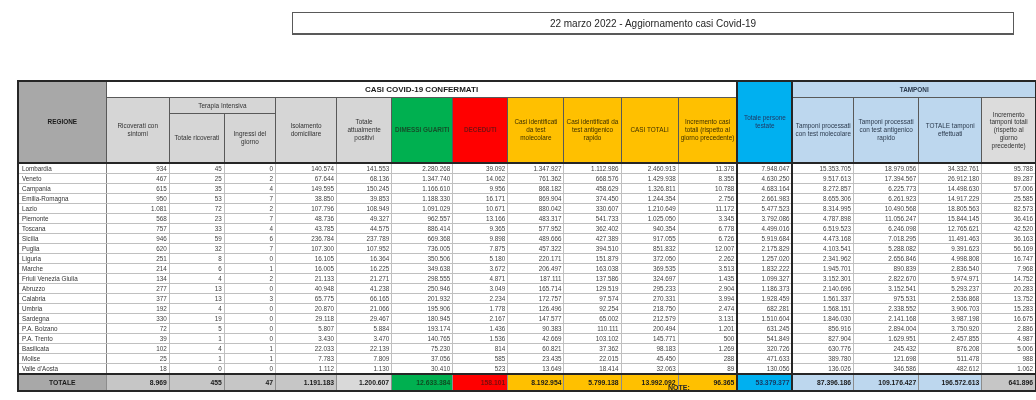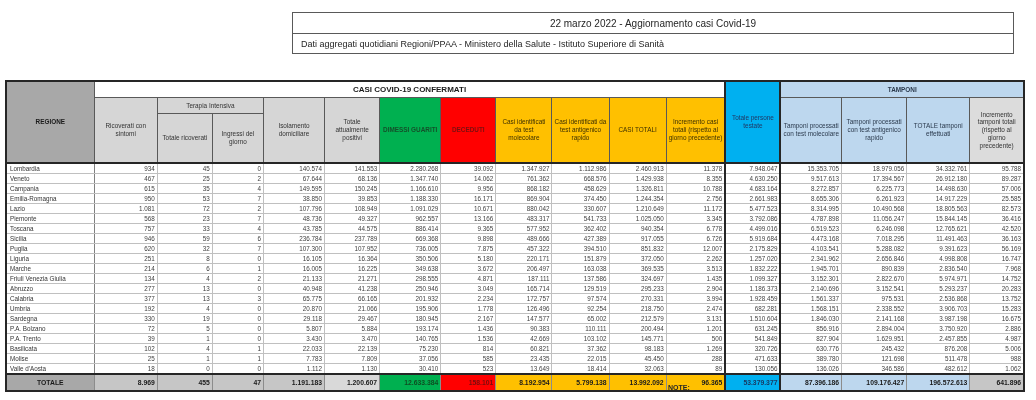--- a/index.html
+++ b/index.html
@@ -14,21 +14,21 @@
   }
   .title-box .row1 {
     text-align:center; font-size:10px; padding:5px 8px 4px 8px;
     border-bottom:1px solid #595959; color:#262626;
   }
   .title-box .row2 {
     text-align:left; font-size:9px; padding:5px 8px 4px 8px; color:#262626;
   }
   
   table.covid {
-    position:absolute; left:5px; top:80px; width:1020px;
+    position:absolute; left:17px; top:80px; width:1020px;
     border-collapse:collapse; table-layout:fixed;
     border:2px solid #262626;
   }
   th, td { overflow:hidden; }
   thead th {
     border:1px solid #595959; font-weight:normal; text-align:center;
     vertical-align:middle; font-size:6.4px; line-height:1.2; padding:1px 2px;
     color:#333;
   }
   thead { border-bottom:2px solid #262626; }
@@ -74,21 +74,20 @@
   .note {
     position:absolute; left:668px; top:384px; font-size:7px;
     font-weight:bold; color:#262626;
   }
 </style>
 </head>
 <body>
 
 <div class="title-box">
   <div class="row1">22 marzo 2022 - Aggiornamento casi Covid-19</div>
-  <div class="row2">Dati aggregati quotidiani Regioni/PPAA - Ministero della Salute - Istituto Superiore di Sanità</div>
 </div>
 
 <table class="covid">
   <colgroup>
     <col style="width:88px">
       <col style="width:63px">
       <col style="width:55px">
       <col style="width:51px">
     <col style="width:61px">
       <col style="width:55px">

